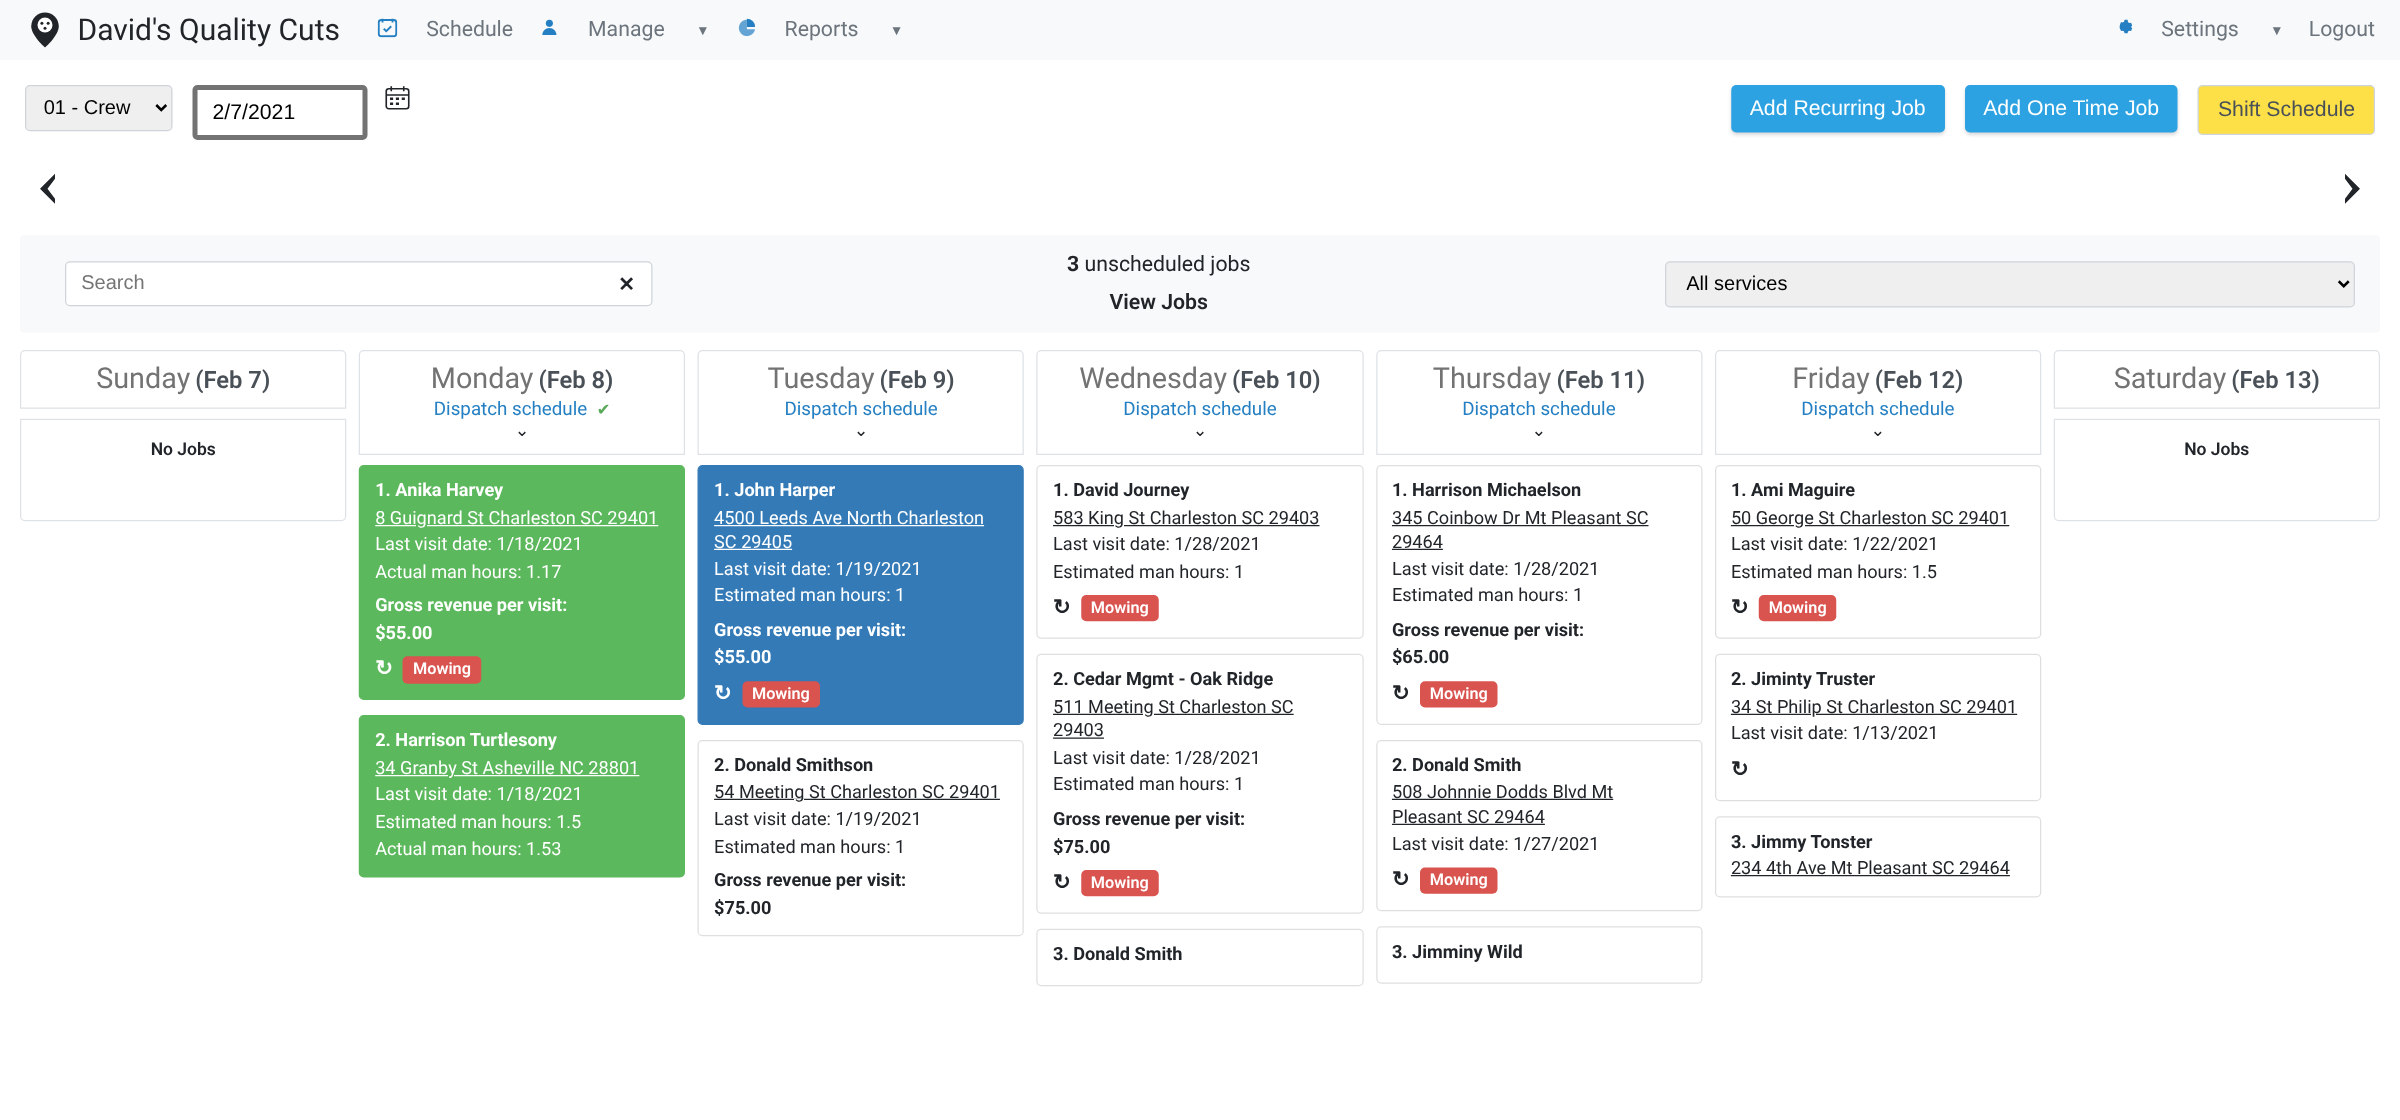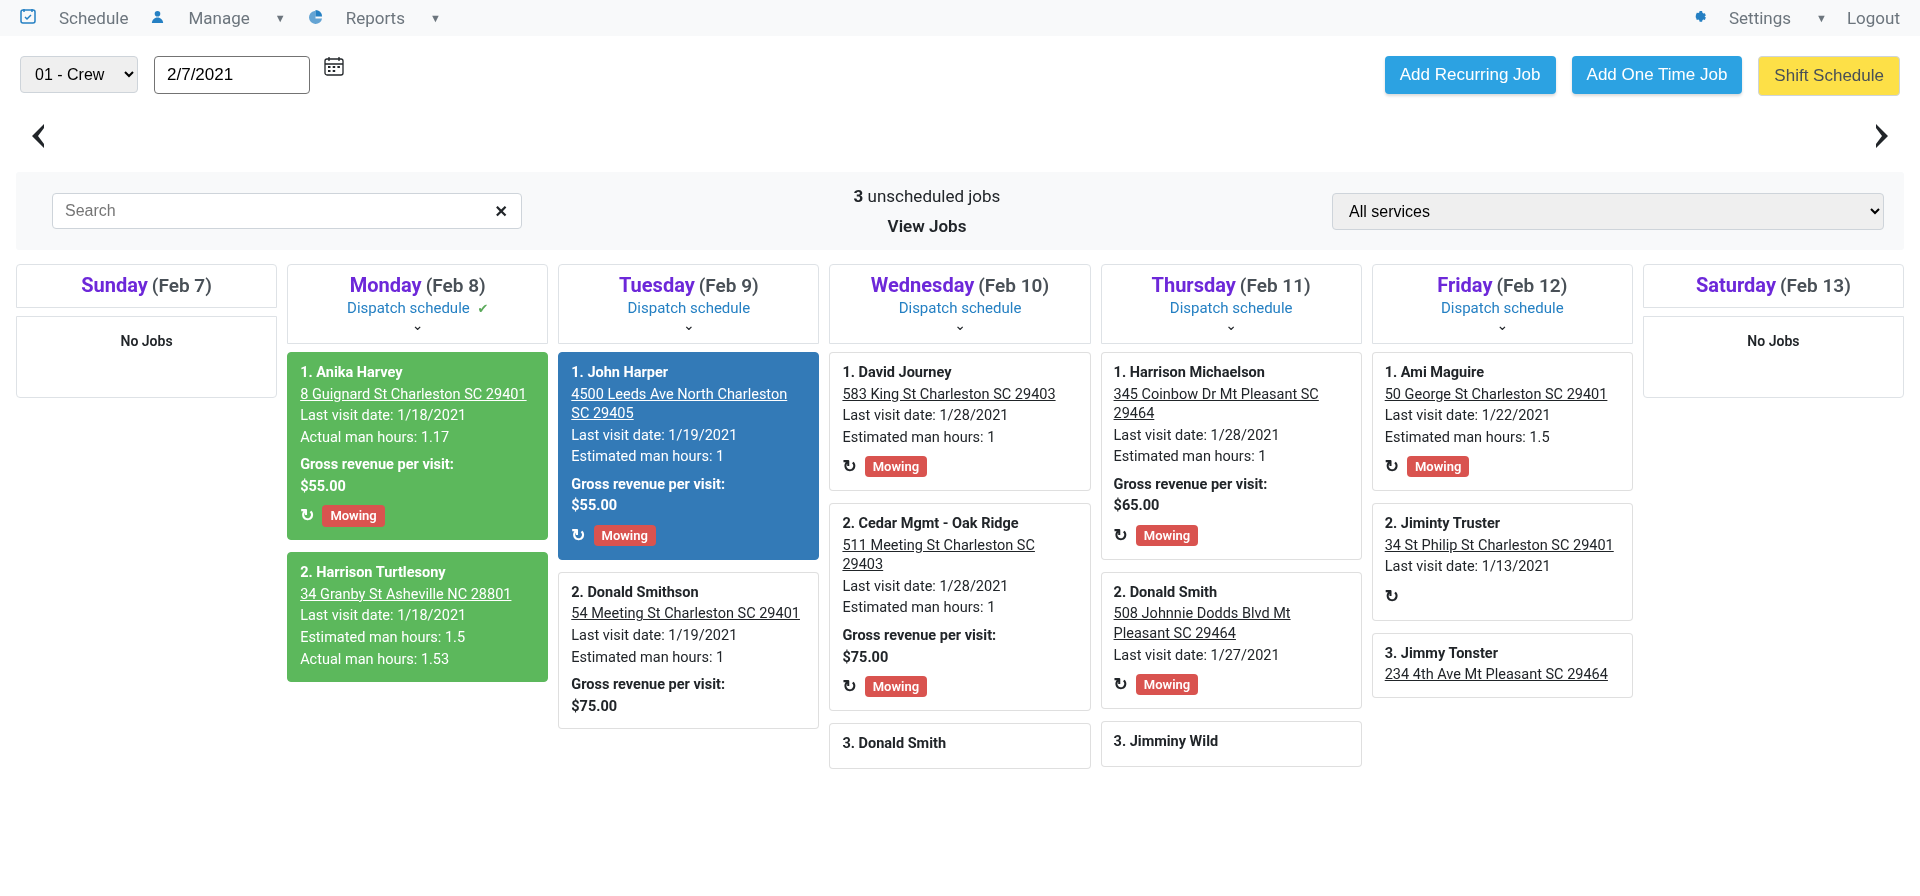--- a/index.html
+++ b/index.html
@@ -12,21 +12,21 @@
     .brand-name { font-size: 24px; color: #212529; }
     .nav-links { display: flex; gap: 22px; align-items: center; flex: 1; }
     .nav-link { color: #6c757d; cursor: pointer; display: flex; align-items: center; gap: 23px; font-size: 17px; }
     .nav-link .icon { color: #2580c3; }
     .nav-right { display: flex; gap: 20px; align-items: center; }
     .caret { font-size: 11px; margin-left: 2px; }
     
     
     .toolbar { display: flex; align-items: flex-start; padding: 20px 20px 12px; gap: 16px; }
     .select-crew { padding: 8px 10px; border: 1px solid #ced4da; border-radius: 4px; font-size: 16px; width: 118px; }
-    .date-input { padding: 8px 12px; border: 1px solid #737373; border-radius: 4px; font-size: 17px; width: 156px; }
+    .date-input { padding: 8px 12px; border: 4px solid #737373; border-radius: 4px; font-size: 17px; width: 140px; }
     .cal-icon { color: #212529; font-size: 22px; margin-left: -2px; }
     .toolbar-spacer { flex: 1; }
     .btn { padding: 9px 15px; border: none; border-radius: 4px; cursor: pointer; font-size: 17px; }
     .btn-primary { background: #2ca2e2; color: #fff; box-shadow: 0 2px 3px rgba(0,0,0,.15); }
     .btn-grey { background: #fde047; color: #495057; border: 1px solid #ced4da; }
     
     
     .week-head { display: flex; align-items: center; justify-content: space-between; padding: 10px 28px 14px; }
     .chevron { font-size: 34px; font-weight: 900; color: #212529; cursor: pointer; }
     .week-title { font-size: 34px; font-weight: 600; color: #333; }
@@ -39,21 +39,21 @@
     .unscheduled-center { display:flex; flex-direction: column; align-items:center; flex:1; gap:10px; }
     .unscheduled { font-size: 17px; }
     .unscheduled b { font-weight: 700; }
     .view-jobs { font-size: 17px; font-weight: 600; color: #212529; cursor:pointer; }
     .service-select { padding: 8px 12px; border: 1px solid #ced4da; border-radius: 4px; font-size: 16px; width: 552px; }
     
     
     .calendar { display: flex; gap: 10px; padding: 14px 16px; align-items: flex-start; }
     .day-col { flex: 1; min-width: 0; }
     .day-header { border: 1px solid #dee2e6; border-radius: 4px 4px 0 0; padding: 8px 8px 10px; text-align: center; background: #fff; }
-    .day-name { color: #6d28d9; font-weight: 700; font-size: 20px; }
+    .day-name { color: #737373; font-weight: 400; font-size: 23px; }
     .day-date { color: #495057; font-weight: 600; font-size: 19px; }
     .dispatch-link { display: block; color: #2580c3; font-size: 15px; margin-top: 2px; font-weight: 400; cursor:pointer; }
     .dispatch-link .check { color: #5aa95a; font-size: 13px; margin-left: 4px; }
     .collapse-carat { color: #212529; font-size: 14px; margin-top: 0; cursor: pointer; }
 
     .day-body { padding-top: 8px;}
     .no-jobs { border: 1px solid #dee2e6; border-radius: 0 0 4px 4px; padding: 16px 8px 48px; text-align: center; font-size: 14px; font-weight: 600; }
     
     .job-card { border: 1px solid rgba(0,0,0,.125); border-radius: 4px; padding: 10px 12px 12px; margin-bottom: 12px; line-height: 1.35; font-size: 14.5px; }
     .job-card.green { background: #5cb85c; color: #fff; border-color: #5cb85c; }
@@ -70,20 +70,30 @@
     
     
     ::-webkit-scrollbar { width: 16px; }
     ::-webkit-scrollbar-track { background: #f1f1f1; }
     ::-webkit-scrollbar-thumb { background: #c1c1c1; }
   </style>
 </head>
 <body>
 
 <div class="top-nav">
+  <div class="brand">
+    <svg class="brand-logo" viewBox="0 0 32 32">
+      <path fill="currentColor" d="M16 2C10 2 5 6.8 5 13c0 7.5 11 17 11 17s11-9.5 11-17c0-6.2-5-11-11-11z"></path>
+      <circle cx="16" cy="12" r="6" fill="#fff"></circle>
+      <circle cx="13.5" cy="10.5" r="1.2" fill="#212529"></circle>
+      <circle cx="18.5" cy="10.5" r="1.2" fill="#212529"></circle>
+      <circle cx="16" cy="14.5" r="1.2" fill="#212529"></circle>
+    </svg>
+    <span class="brand-name">David's Quality Cuts</span>
+  </div>
   <div class="nav-links">
     <span class="nav-link">
       <span class="icon">
         <svg width="16" height="16" viewBox="0 0 16 16">
             <rect x="1" y="2" width="14" height="13" rx="2" fill="none" stroke="#2580c3" stroke-width="1.5"></rect>
             <path d="M4 1v3M12 1v3" stroke="#2580c3" stroke-width="1.5"></path>
             <path d="M5 9l2 2 4-4" fill="none" stroke="#2580c3" stroke-width="1.5"></path>
           </svg>
       </span>
       <span>Schedule</span>

